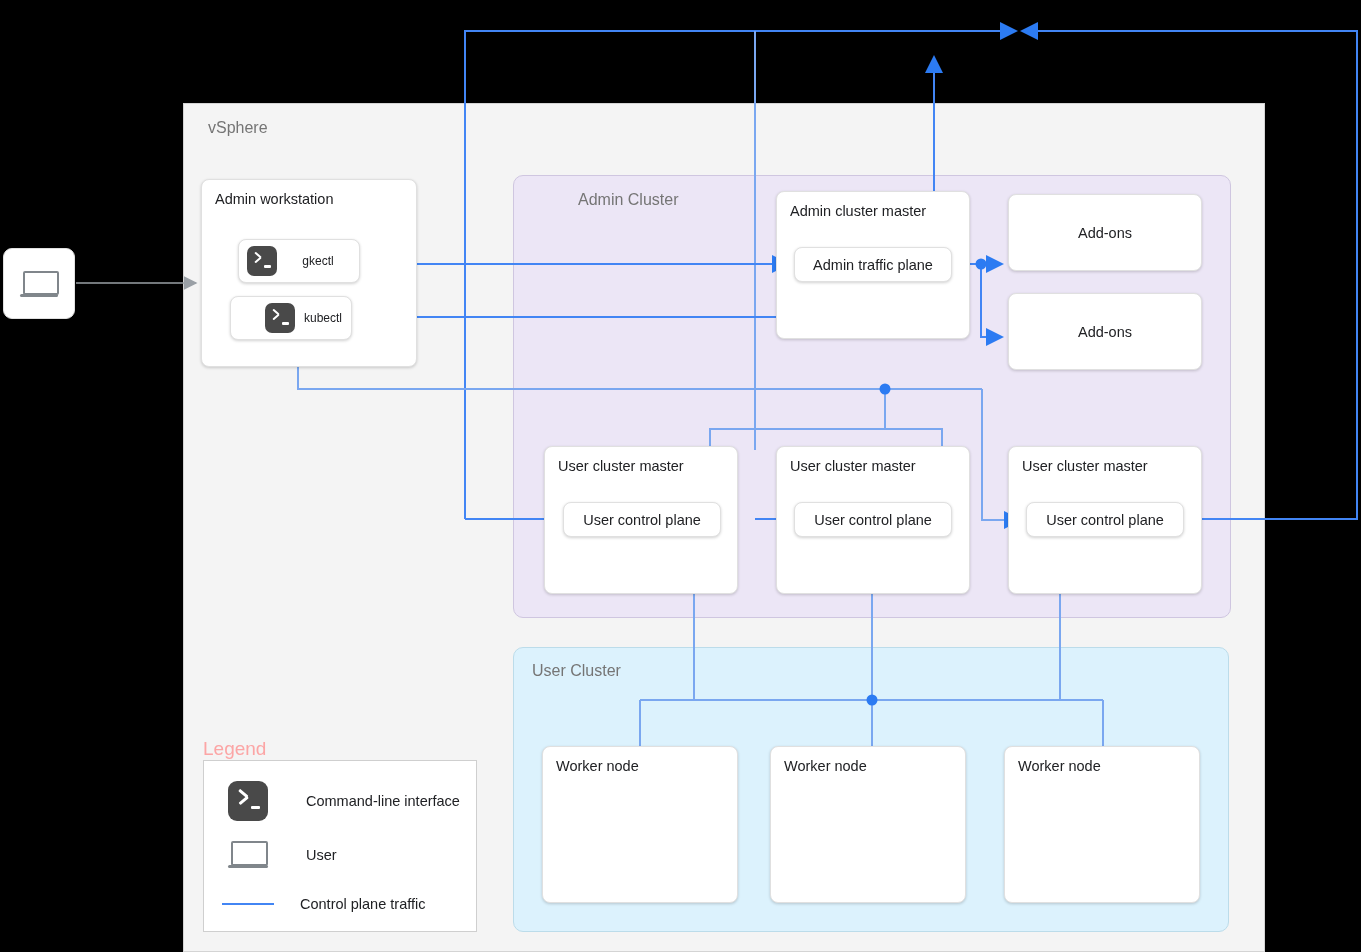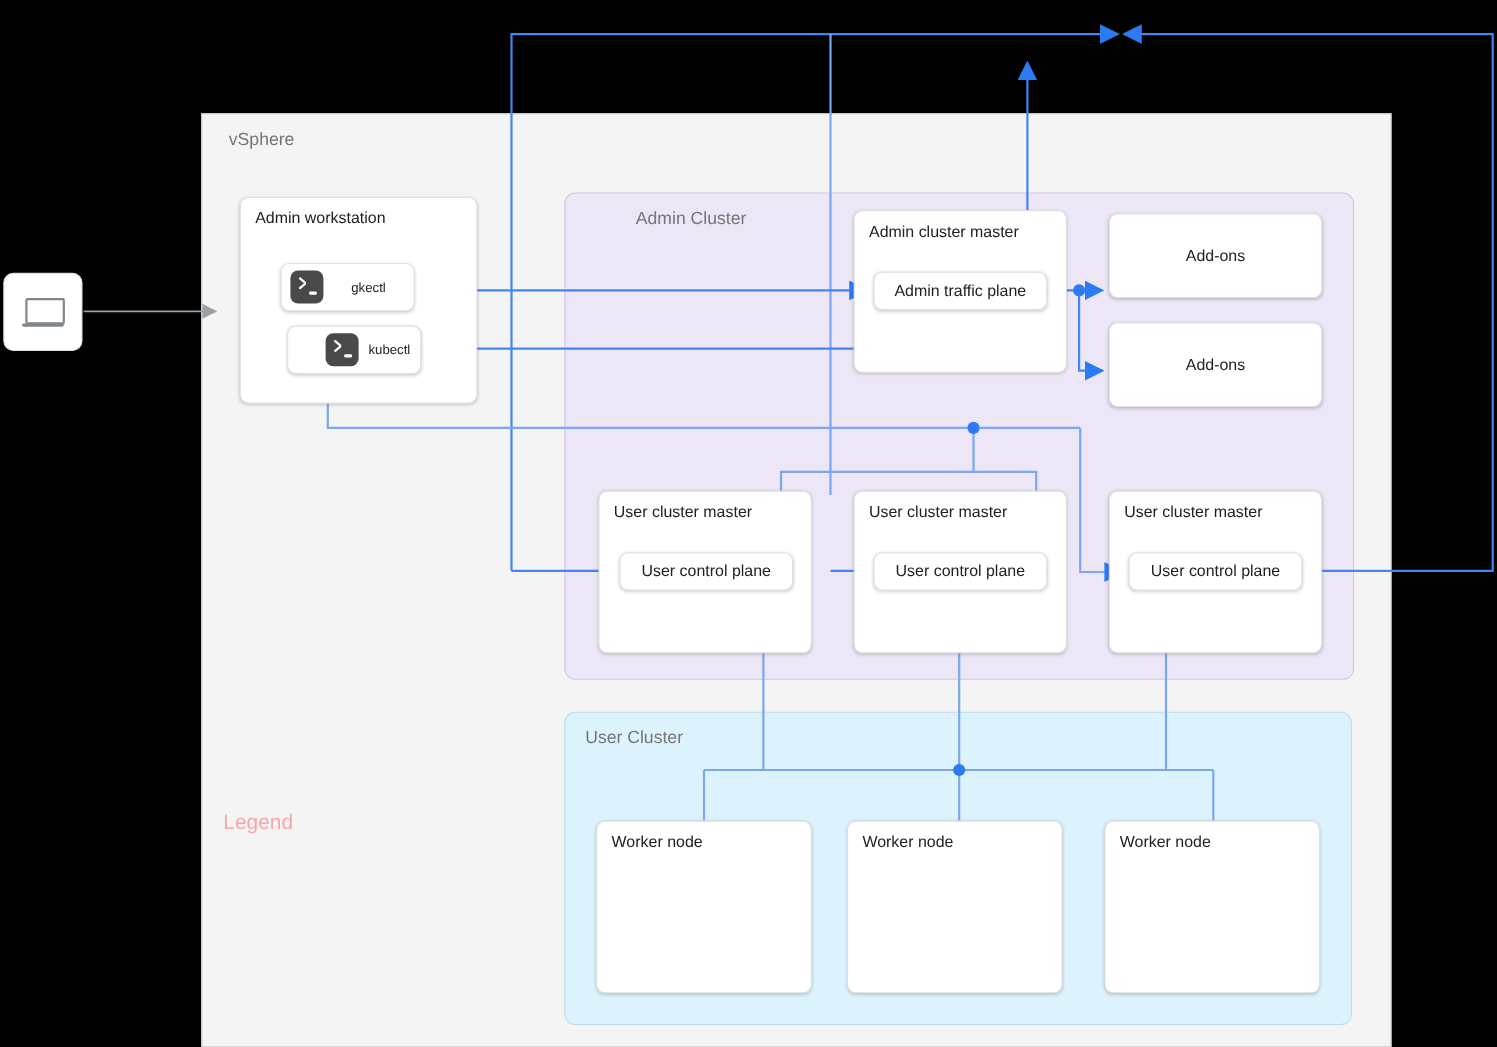--- a/index.html
+++ b/index.html
@@ -17,21 +17,21 @@
                 border:1px solid #bcdcea;border-radius:10px;}
 
   
   .card{background:#fff;border:1px solid #e0e0e0;border-radius:8px;
         box-shadow:0 1px 3px rgba(0,0,0,.18);}
   .card-title{position:absolute;left:13px;top:11px;font-size:14.5px;color:#202124;white-space:nowrap;}
   .centered{display:flex;align-items:center;justify-content:center;font-size:14.5px;color:#202124;}
 
   
   .vcenter{left:853px;top:1px;width:165px;height:52px;border-radius:2px;}
-  .adminws{left:201px;top:179px;width:216px;height:188px;margin-left:17px;}
+  .adminws{left:201px;top:179px;width:216px;height:188px;}
   .cli{width:122px;height:44px;display:flex;align-items:center;}
   .cli-icon{width:30px;height:30px;border-radius:7px;background:#494949;margin-left:8px;
             position:relative;flex:none;}
   .cli-icon .p1{position:absolute;left:7px;top:8px;width:8px;height:2px;background:#fff;
                 transform:rotate(40deg);border-radius:1px;}
   .cli-icon .p2{position:absolute;left:7px;top:13px;width:8px;height:2px;background:#fff;
                 transform:rotate(-40deg);border-radius:1px;}
   .cli-icon .p3{position:absolute;left:17px;top:19px;width:7px;height:2.5px;background:#fff;border-radius:1px;}
   .cli-label{flex:1;text-align:center;font-size:12px;color:#202124;}
 
@@ -157,21 +157,21 @@
   <div class="abs card adminws">
     <span class="card-title">Admin workstation</span>
     <div class="abs card cli" style="left:36px;top:59px;">
       <span class="cli-icon">
         <span class="p1"></span>
           <span class="p2"></span>
           <span class="p3"></span>
       </span>
       <span class="cli-label">gkectl</span>
     </div>
-    <div class="abs card cli" style="left:42px;top:116px;padding-left:26px;">
+    <div class="abs card cli" style="left:28px;top:116px;padding-left:26px;">
       <span class="cli-icon">
         <span class="p1"></span>
           <span class="p2"></span>
           <span class="p3"></span>
       </span>
       <span class="cli-label">kubectl</span>
     </div>
   </div>
 
   <div class="abs card acm">
@@ -213,14 +213,35 @@
     <span class="card-title">Worker node</span>
   </div>
   <div class="abs card wn wn2">
     <span class="card-title">Worker node</span>
   </div>
   <div class="abs card wn wn3">
     <span class="card-title">Worker node</span>
   </div>
 
   <div class="abs legend-title">Legend</div>
+  <div class="abs legend-box">
+    <div class="lg-row lg-r1">
+      <span class="lg-icon-cli">
+        <span class="p1"></span>
+          <span class="p2"></span>
+          <span class="p3"></span>
+      </span>
+      <span class="lg-text" style="margin-left:38px;">Command-line interface</span>
+    </div>
+    <div class="lg-row lg-r2">
+      <span class="lg-laptop">
+        <span class="scr"></span>
+          <span class="base"></span>
+      </span>
+      <span class="lg-text" style="margin-left:38px;">User</span>
+    </div>
+    <div class="lg-row lg-r3">
+      <span class="lg-line"></span>
+      <span class="lg-text" style="margin-left:26px;">Control plane traffic</span>
+    </div>
+  </div>
 
 </div>
 
 </body></html>

